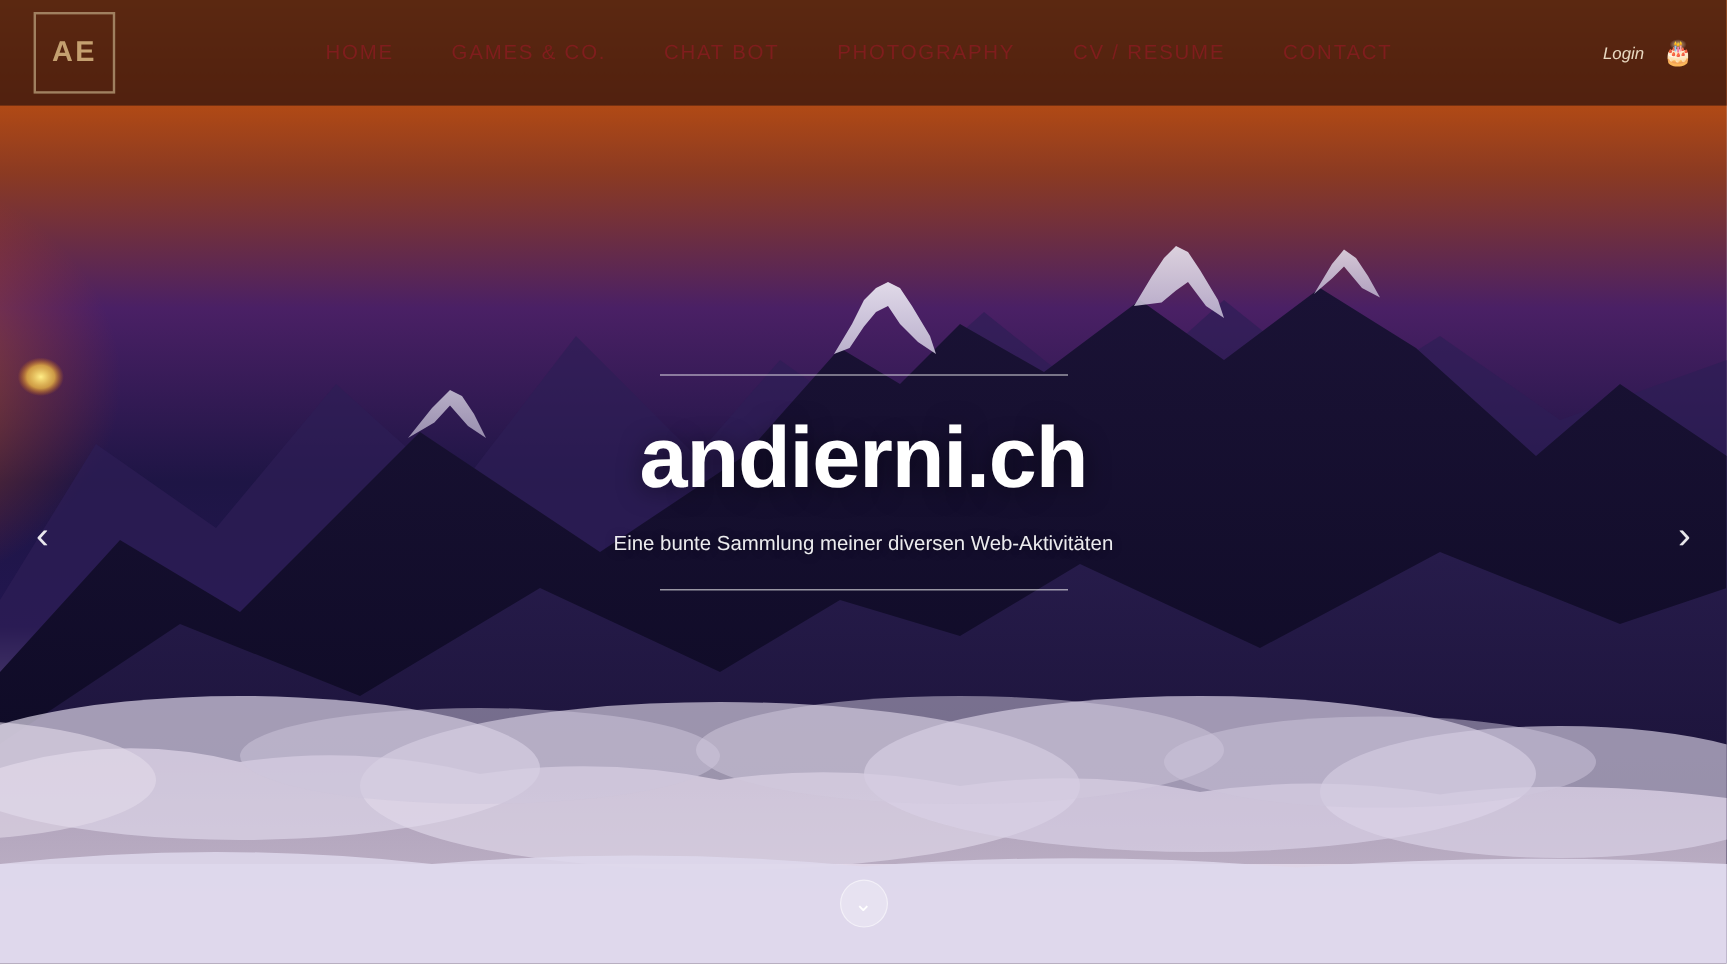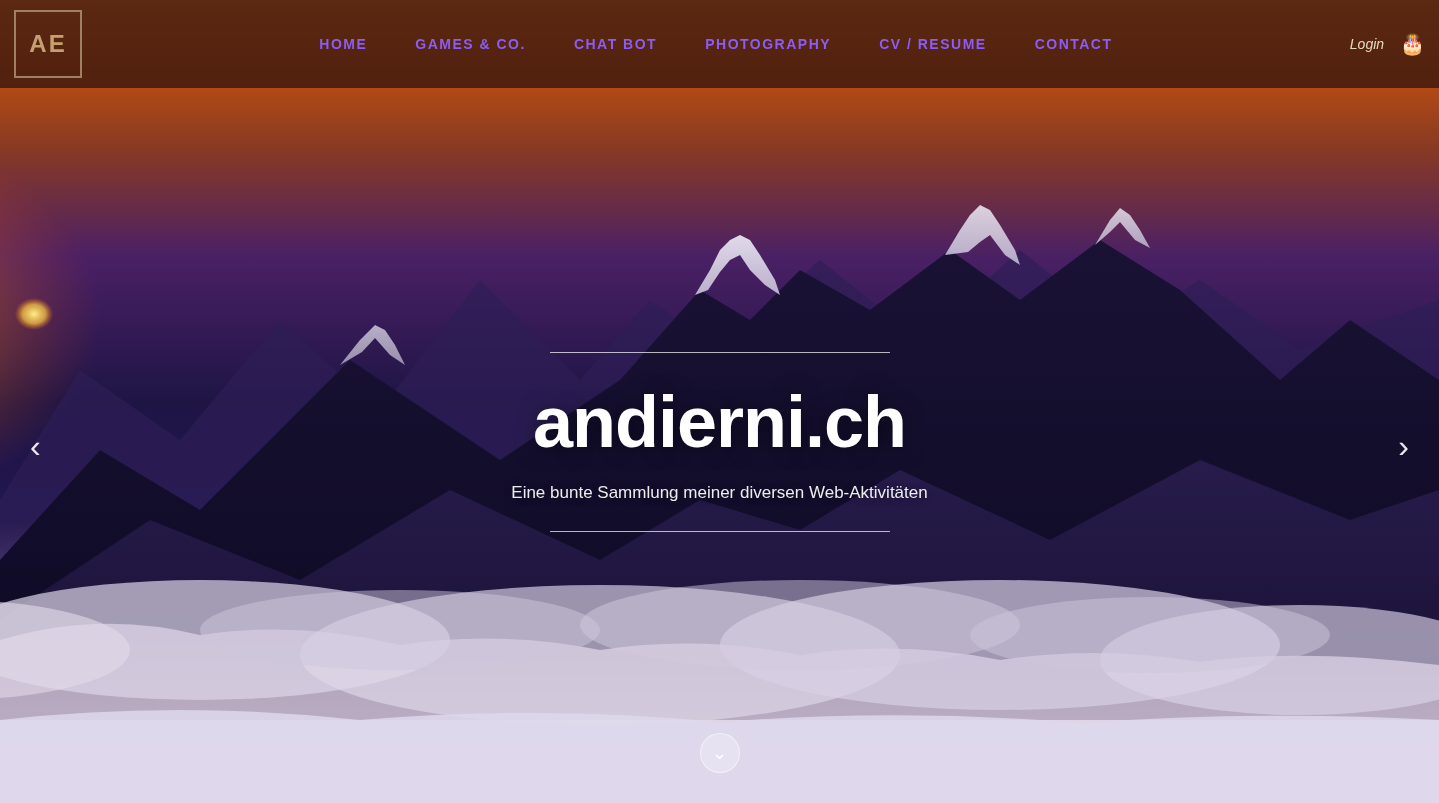--- a/index.html
+++ b/index.html
@@ -20,21 +20,21 @@
     .navbar {
       position: absolute;
       top: 0;
       left: 0;
       width: 100%;
       height: 88px;
       background-color: rgba(60, 25, 15, 0.82);
       display: flex;
       align-items: center;
       justify-content: space-between;
-      padding: 0 14px;
+      padding: 0 28px;
       z-index: 100;
     }
 
     .navbar-logo {
       width: 68px;
       height: 68px;
       border: 2px solid #a08060;
       display: flex;
       align-items: center;
       justify-content: center;
@@ -46,24 +46,24 @@
 
     .navbar-links {
       display: flex;
       align-items: center;
       gap: 48px;
       flex: 1;
       justify-content: center;
     }
 
     .navbar-links a {
-      color: #8b5cf6;
+      color: #7f1d1d;
       text-decoration: none;
-      font-size: 14px;
-      font-weight: 700;
+      font-size: 17px;
+      font-weight: 400;
       letter-spacing: 1.5px;
       text-transform: uppercase;
     }
 
     .navbar-right {
       display: flex;
       align-items: center;
       gap: 16px;
     }
 
@@ -131,21 +131,20 @@
 
     
     .hero-content {
       position: absolute;
       top: 50%;
       left: 50%;
       transform: translate(-50%, -50%);
       text-align: center;
       color: white;
       width: 500px;
-      margin-top: 40px;
     }
 
     .hero-line-top {
       width: 340px;
       height: 1px;
       background: rgba(255,255,255,0.7);
       margin: 0 auto 28px auto;
     }
 
     .hero-title {

